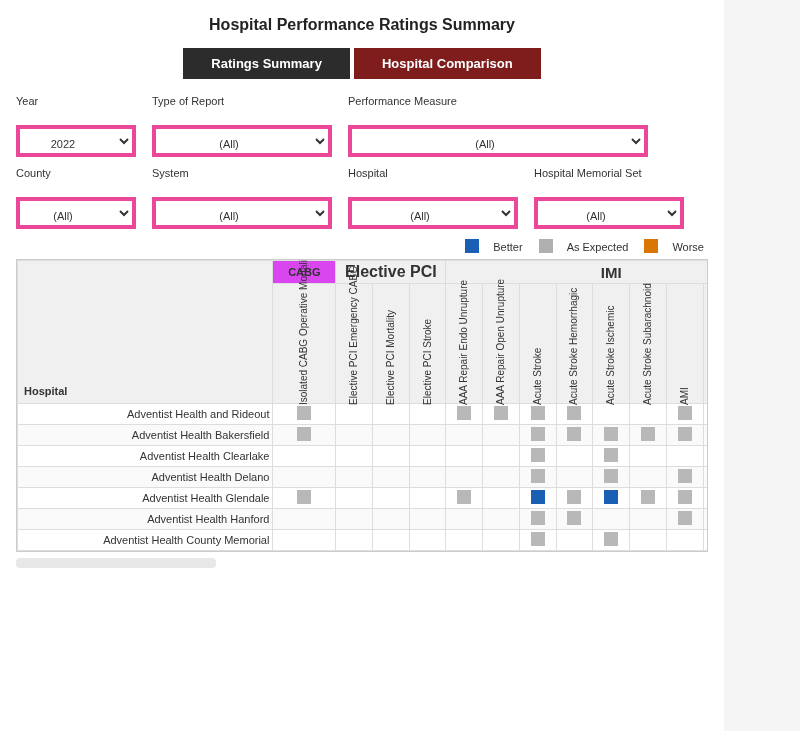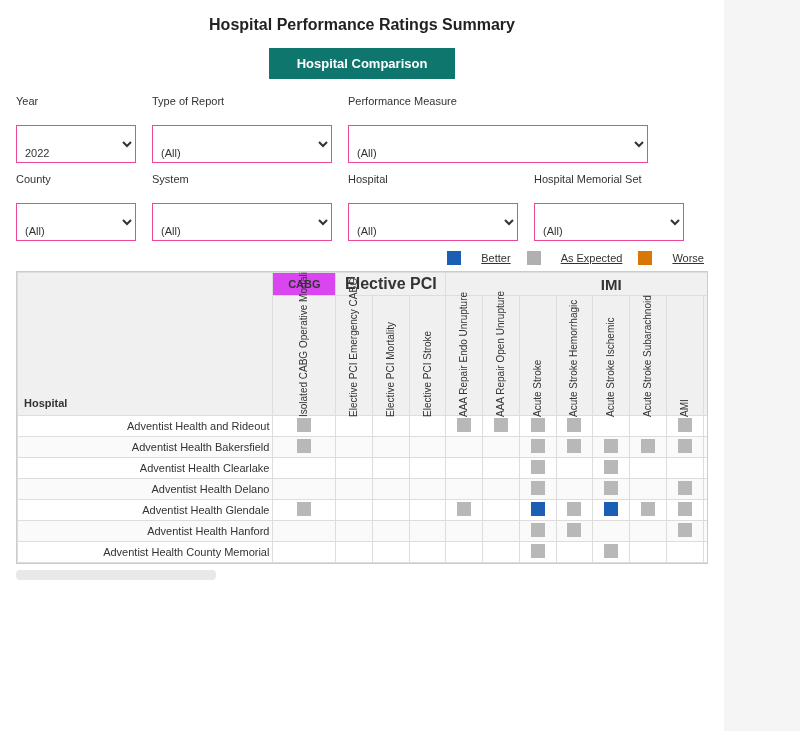--- a/index.html
+++ b/index.html
@@ -33,67 +33,67 @@
       font-size: 13px;
       font-weight: bold;
       border: none;
       cursor: pointer;
     }
     .tab-btn.active {
       background: #2c2c2c;
       color: #fff;
     }
     .tab-btn.inactive {
-      background: #0f766e;
+      background: #7f1d1d;
       color: #fff;
     }
     .filters {
       display: flex;
       flex-wrap: wrap;
       gap: 10px 16px;
       margin-bottom: 10px;
     }
     .filter-group {
       display: flex;
       flex-direction: column;
       gap: 18px;
     }
     .filter-group label {
       font-size: 11px;
       color: #333;
     }
     .filter-group select {
       font-size: 11px;
-      border: 1px solid #ec4899;
+      border: 4px solid #ec4899;
       background: #fff;
-      padding: 20px 18px 2px 4px;
+      padding: 8px 18px 2px 4px;
       appearance: auto;
       color: #333;
+      text-align: center;
     }
     .filter-row1 .filter-group:nth-child(1) select { width: 120px; }
     .filter-row1 .filter-group:nth-child(2) select { width: 180px; }
     .filter-row1 .filter-group:nth-child(3) select { width: 300px; }
     .filter-row2 .filter-group:nth-child(1) select { width: 120px; }
     .filter-row2 .filter-group:nth-child(2) select { width: 180px; }
     .filter-row2 .filter-group:nth-child(3) select { width: 170px; }
     .filter-row2 .filter-group:nth-child(4) select { width: 150px; }
     .legend {
       display: flex;
       justify-content: flex-end;
       align-items: center;
       gap: 16px;
       margin-bottom: 6px;
       padding-right: 4px;
     }
     .legend-item {
       display: flex;
-      align-items: center;
-      gap: 20px;
+      align-items: flex-end;
+      gap: 14px;
       font-size: 11px;
-      text-decoration: underline;
     }
     .legend-box {
       width: 14px;
       height: 14px;
       display: inline-block;
     }
     .legend-box.better { background: #1a5fb4; }
     .legend-box.as-expected { background: #b0b0b0; }
     .legend-box.worse { background: #d97706; }
 
@@ -180,20 +180,21 @@
     }
   </style>
 </head>
 <body>
 
 <div class="page">
 
   <div class="page-title">Hospital Performance Ratings Summary</div>
 
   <div class="tabs">
+    <button class="tab-btn active">Ratings Summary</button>
     <button class="tab-btn inactive">Hospital Comparison</button>
   </div>
 
   <div class="filters filter-row1">
     <div class="filter-group">
       <label>Year</label>
       <select>
         <option>2022</option>
         <option>2021</option>
         <option>2020</option>

